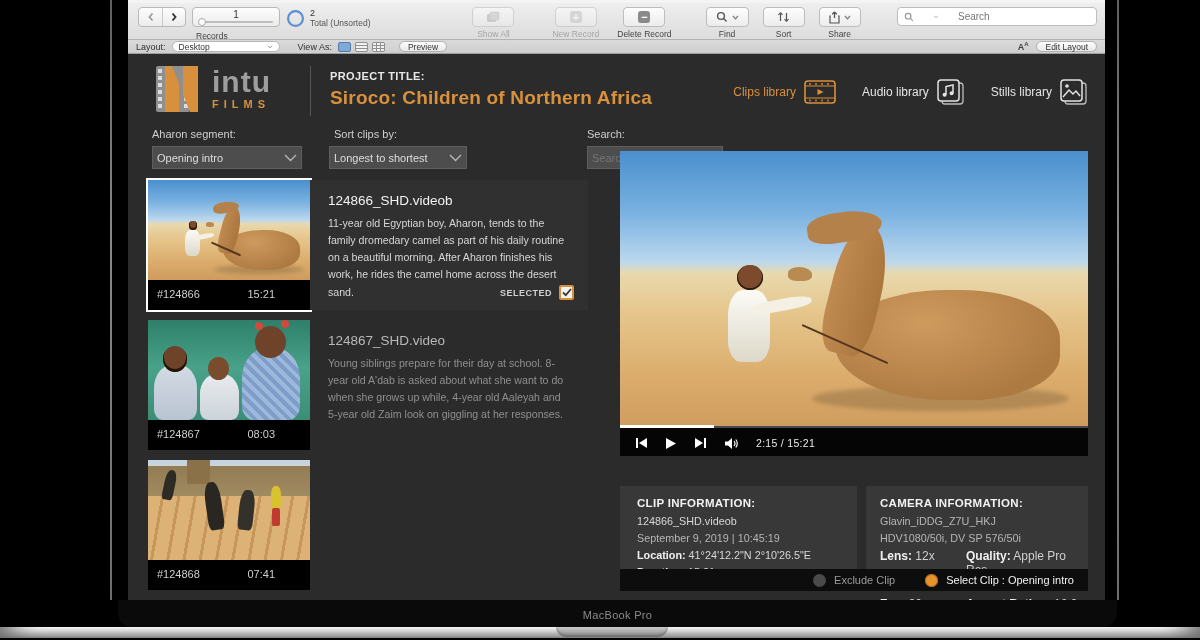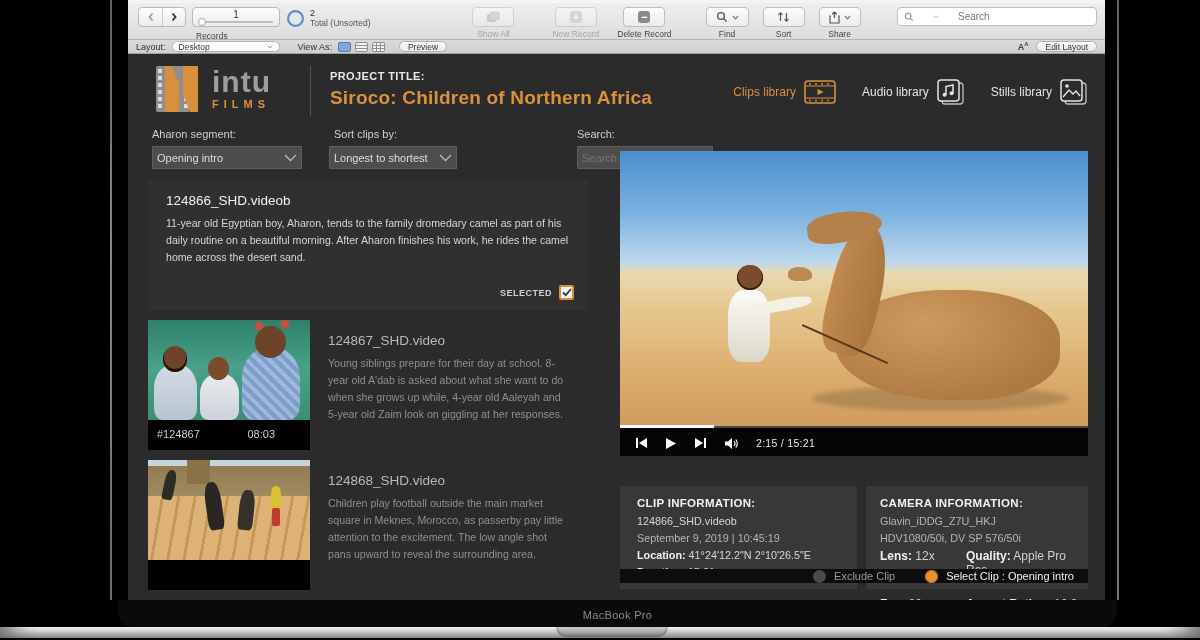--- a/index.html
+++ b/index.html
@@ -93,21 +93,21 @@
   .lib .lbl { font-size:12px; color:#e4e4e4; }
   .lib.active .lbl { color:#d9903c; }
 
   
   .filters { position:absolute; left:24px; top:74px; display:flex; gap:32px; }
   .filt { display:flex; flex-direction:column; }
   .filt-label { font-size:11px; color:#cfcfcf; margin-bottom:6px; }
   .filt-ctrl { height:23px; background:#4d4d4d; border:1px solid #5e5e5e; display:flex; align-items:center;
     padding:0 4px; color:#dedede; font-size:11px; cursor:pointer; }
   .filt-ctrl .chev { margin-left:auto; }
-  .w-seg { width:150px; } .w-sort { width:128px; margin-left:-5px; } .w-search { width:136px; }
+  .w-seg { width:150px; } .w-sort { width:138px; margin-left:-5px; } .w-search { width:136px; }
   .filt-ctrl input { background:transparent; border:none; outline:none; color:#dedede; font-size:11px;
     width:100px; font-family:"Liberation Sans", sans-serif; }
 
   
   .cliplist { position:absolute; left:20px; top:126px; width:440px; }
   .card { position:absolute; left:0; width:440px; height:130px; display:flex; }
   .card.c1 { top:0; } .card.c2 { top:140px; } .card.c3 { top:280px; }
   .thumb-block { width:162px; background:#000; flex:none; cursor:pointer; }
   .card.sel .thumb-block { outline:2px solid #fff; }
   .thumb { width:100%; height:100px; position:relative; overflow:hidden; }
@@ -194,21 +194,21 @@
   .info-panel { position:absolute; top:432px; height:103px; background:#383838; color:#cfcfcf; }
   .ip-left { left:492px; width:237px; padding:11px 10px 0 17px; }
   .ip-right { left:738px; width:222px; padding:11px 10px 0 14px; }
   .ip-heading { font-size:11.5px; font-weight:bold; color:#f2f2f2; letter-spacing:.3px; margin-bottom:6px; }
   .ip-line { font-size:10.8px; margin-bottom:5px; color:#d8d8d8; }
   .ip-dim { color:#b5b5b5; }
   .ip-lbl { font-weight:bold; color:#f0f0f0; }
   .ip-grid { display:grid; grid-template-columns:86px auto; row-gap:20px; font-size:12px; }
 
   
-  .actionbar { position:absolute; left:492px; top:515px; width:468px; height:14px; background:#0d0d0d;
+  .actionbar { position:absolute; left:492px; top:515px; width:468px; height:22px; background:#0d0d0d;
     display:flex; align-items:center; justify-content:flex-end; gap:30px; padding-right:14px; }
   .radio-item { display:flex; align-items:center; gap:8px; cursor:pointer; }
   .radio { width:13px; height:13px; border-radius:50%; }
   .radio.off { background:#4a4a4a; }
   .radio.on { background:#e8922c; box-shadow:0 0 0 1px #a86a20 inset; }
   .radio-lbl { font-size:11px; color:#9a9a9a; }
   .radio-item.on .radio-lbl { color:#f2f2f2; }
 
   svg { display:block; }
 </style>
@@ -444,20 +444,39 @@
                 <circle cx="5.4" cy="5.4" r="3.8" stroke="#b5b5b5" stroke-width="1.3" fill="none"></circle>
                 <path d="M8.3 8.3 L12 12" stroke="#b5b5b5" stroke-width="1.3"></path>
               </svg>
           </div>
         </div>
       </div>
 
       <div class="cliplist">
 
         <div class="card c1 sel">
+          <div class="thumb-block">
+            <div class="thumb">
+              <div class="scene-desert">
+                <div class="sd-shadow"></div>
+                  <div class="sd-camel-body"></div>
+                  <div class="sd-camel-neck"></div>
+                <div class="sd-camel-head"></div>
+                  <div class="sd-far-camel"></div>
+                <div class="sd-boy-body"></div>
+                  <div class="sd-boy-head"></div>
+                  <div class="sd-boy-arm"></div>
+                  <div class="sd-rope"></div>
+              </div>
+            </div>
+            <div class="thumb-strip">
+              <span class="clip-id">#124866</span>
+              <span class="clip-dur">15:21</span>
+            </div>
+          </div>
           <div class="card-text">
             <div class="card-title">124866_SHD.videob</div>
             <div class="card-desc">11-year old Egyptian boy, Aharon, tends to the family dromedary camel as part of his daily routine on a beautiful morning.  After Aharon finishes his work, he rides the camel home across the desert sand.</div>
             <div class="sel-row">
               <span class="sel-lbl">SELECTED</span>
               <div class="checkbox">
                 <svg width="10" height="9" viewBox="0 0 10 9">
                     <path d="M1 4.5 L3.8 7.2 L9 1" stroke="#3a3a3a" stroke-width="1.8" fill="none"></path>
                   </svg>
               </div>
@@ -496,24 +515,24 @@
               <div class="scene-street">
                 <div class="st-sky"></div>
                   <div class="st-bldg"></div>
                   <div class="st-ground"></div>
                 <div class="fig f1"></div>
                   <div class="fig f2"></div>
                   <div class="fig f3"></div>
                   <div class="fig f4"></div>
               </div>
             </div>
-          </div>
-          <div class="card-text">
-            <div class="card-title">124868_SHD.video</div>
-            <div class="card-desc">Children play football outside the main market square in Meknes, Morocco, as passerby pay little attention to the excitement.  The low angle shot pans upward to reveal the surrounding area.</div>
+            <div class="thumb-strip">
+              <span class="clip-id">#124868</span>
+              <span class="clip-dur">07:41</span>
+            </div>
           </div>
         </div>
       </div>
 
       <div class="preview">
         <div class="pv-image">
           <div class="scene-desert">
             <div class="sd-shadow"></div>
               <div class="sd-camel-body"></div>
               <div class="sd-camel-neck"></div>

